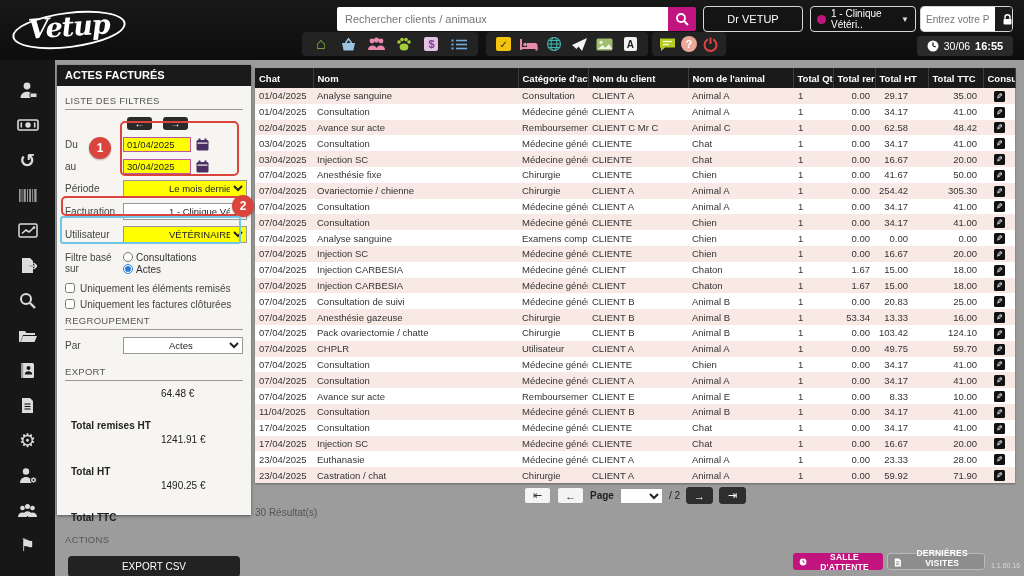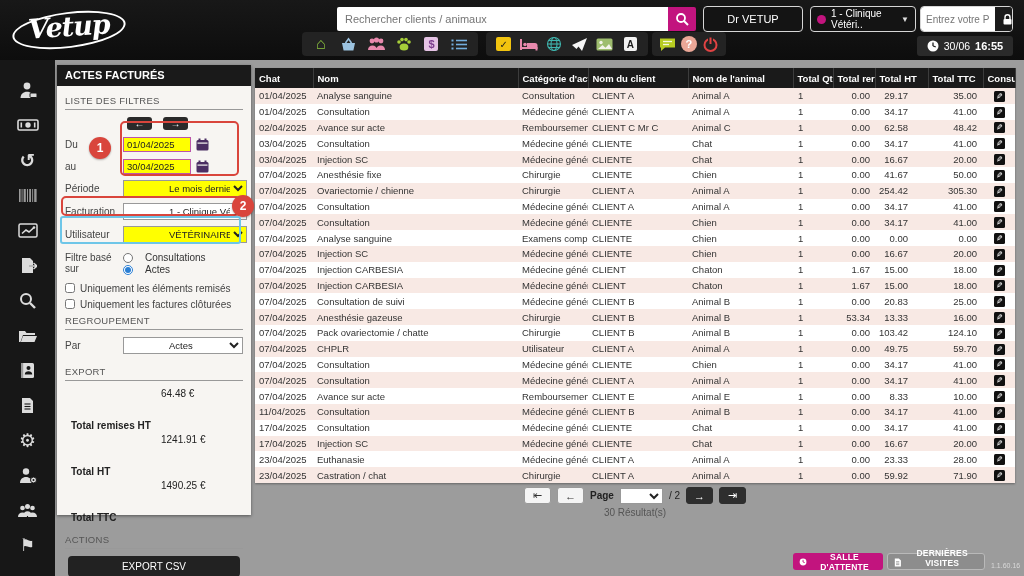--- a/index.html
+++ b/index.html
@@ -45,21 +45,21 @@
   .fp-section{font-size:9.5px;color:#555;border-bottom:1px solid #999;padding-bottom:3px;margin:5px 0 7px;letter-spacing:.3px;}
   .nav-arrows{display:flex;gap:11px;margin:1px 0 6px 62px;}
   .arrow-btn{width:25px;height:13px;background:#2a2a2a;border:none;border-radius:3px;color:#fff;font-size:10px;line-height:12px;cursor:pointer;padding:0;}
   .f-row{display:flex;align-items:center;margin-bottom:6px;min-height:16px;}
   .f-label{width:58px;color:#444;flex:none;}
   .date-input{width:60px;height:13px;background:#ffff00;border:1px solid #b5a; font-size:9.5px;padding:0 3px;color:#222;outline:none;}
   .cal-ic{margin-left:5px;display:flex;}
   select{height:17px;font-size:9.5px;border:1px solid #999;background:#fff;color:#222;width:124px;outline:none;padding-left:41px;}
   select.yellow{background:#ffff00;}
   .radio-col{display:flex;flex-direction:column;gap:1px;}
-  .rrow{display:flex;align-items:center;gap:12px;}
+  .rrow{display:flex;gap:3px;}
   input[type=radio],input[type=checkbox]{width:10px;height:10px;margin:0;accent-color:#2a7fd4;}
   .chk-row{display:flex;align-items:flex-start;gap:5px;margin:0 0 5px 0;color:#444;}
   .tot-row{display:flex;margin:1px 0 3px 6px;}
   .tot-label{font-weight:bold;width:90px;color:#222;margin-top:32px;}
   .tot-val{color:#222;}
   .export-btn{display:block;margin:7px auto 0;width:172px;height:21px;background:#222;color:#fff;border:none;border-radius:4px;font-size:10px;cursor:pointer;}
   
   .ann{position:absolute;z-index:10;pointer-events:none;}
   .ann-circle{width:22px;height:22px;border-radius:50%;background:#d9453c;color:#fff;font-weight:bold;font-size:12px;
               display:flex;align-items:center;justify-content:center;box-shadow:0 1px 2px rgba(0,0,0,.3);}
@@ -79,21 +79,21 @@
   td.c9{text-align:center;padding:0;}
   .pen{display:inline-flex;width:11px;height:11px;background:#111;color:#fff;border-radius:1.5px;
        align-items:center;justify-content:center;font-size:8px;cursor:pointer;transform:scaleX(-1);}
   
   .pagination{position:absolute;left:255px;top:487px;width:760px;display:flex;justify-content:center;align-items:center;gap:6px;font-size:10px;color:#222;z-index:2;}
   .pg-btn{width:27px;height:17px;border-radius:3px;display:flex;align-items:center;justify-content:center;font-size:11px;cursor:pointer;box-sizing:border-box;padding:0;}
   .pg-light{background:#f4f4f4;border:1px solid #999;color:#333;}
   .pg-dark{background:#2e2e2e;border:1px solid #2e2e2e;color:#fff;}
   .pg-label{font-weight:bold;}
   .page-select{width:32px;height:16px;}
-  .results{position:absolute;left:255px;top:507px;width:760px;text-align:center;font-size:10px;color:#555;z-index:2;}
+  .results{position:absolute;left:255px;top:507px;width:760px;font-size:10px;color:#555;z-index:2;}
   .foot-btn{position:absolute;top:553px;height:17px;border:none;border-radius:3px;color:#fff;font-size:8.5px;font-weight:bold;
             display:flex;align-items:center;justify-content:center;gap:5px;cursor:pointer;letter-spacing:.2px;z-index:6;}
   .btn-salle{left:793px;width:90px;background:#c2147e;}
   .btn-visites{left:887px;width:98px;background:#8d8d8d;border:1px solid #b9b9b9;box-sizing:border-box;align-items:flex-end;}
   .version{position:absolute;left:991px;top:562px;font-size:7px;color:#d9d9d9;z-index:6;}
 </style>
 </head>
 <body>
 
 <div class="app-header">

